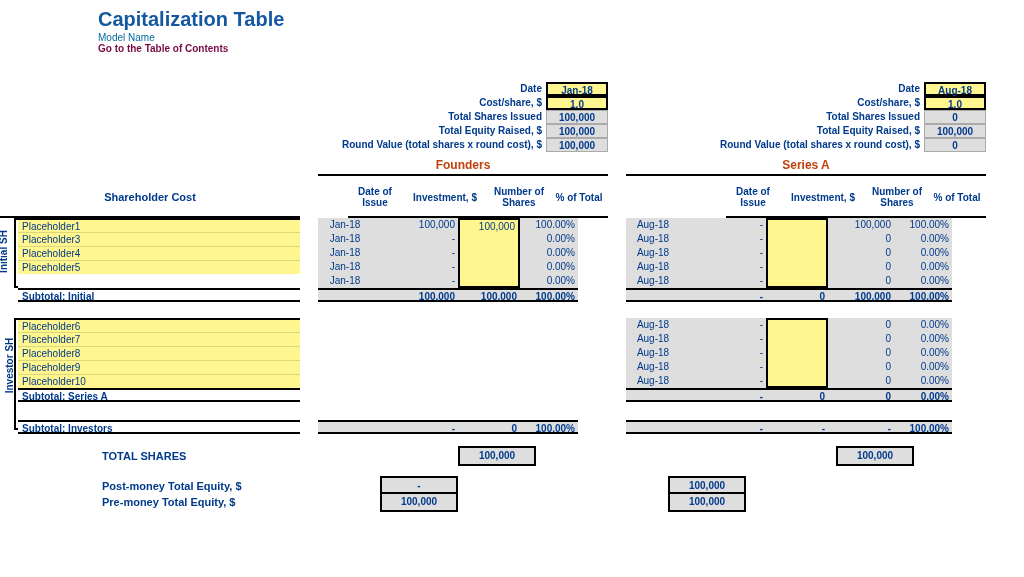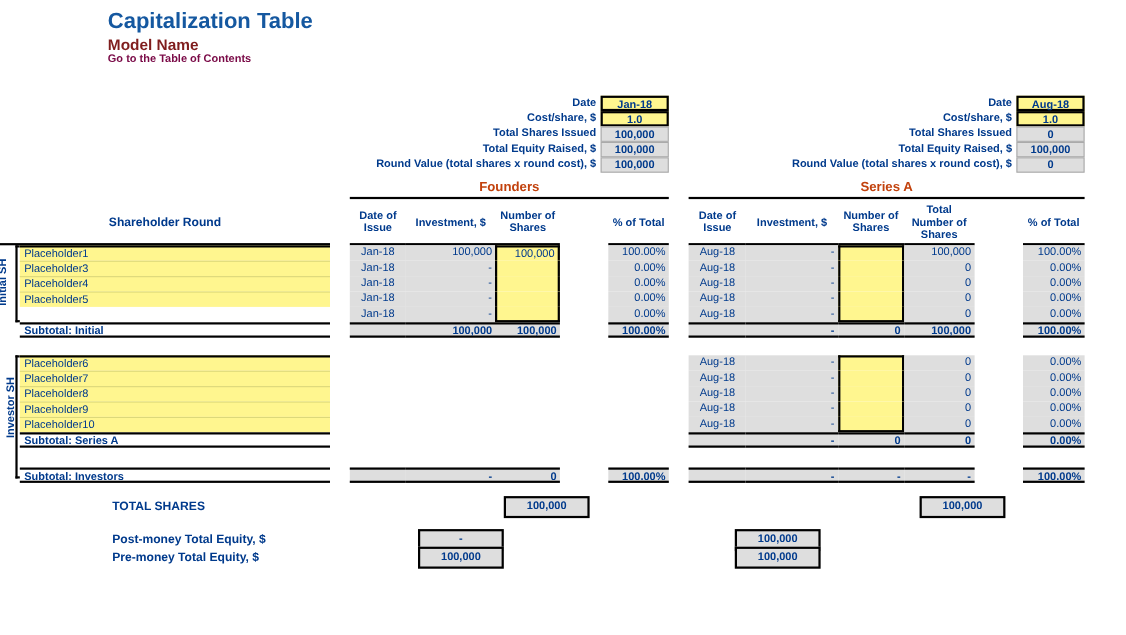--- a/index.html
+++ b/index.html
@@ -9,21 +9,21 @@
     font-family: Arial, sans-serif;
     font-size: 11px;
     background: #fff;
     width: 1024px;
   }
   .page {
     padding: 8px 0 20px 0;
   }
   .title-block { margin-left: 98px; }
   .main-title { color: #1558a0; font-size: 20px; font-weight: bold; }
-  .subtitle { color: #7f1d1d; font-size: 14px; font-weight: bold; margin-top: 1px; }
+  .subtitle { color: #0369a1; font-size: 10px; font-weight: normal; margin-top: 1px; }
   .toc-link { color: #7a0a47; font-size: 10px; font-weight: bold; margin-top: 0px; }
 
   .columns {
     display: flex;
     gap: 18px;
     margin-top: 28px;
   }
   .left-labels { width: 300px; }
   .round-col { width: 290px; }
   .seriesa-col { width: 360px; }
@@ -69,21 +69,21 @@
   .cell-center { text-align: center; }
   .gray { background: #dedede; }
   .yel { background: #fff68f; }
   .boxed-col { border-left: 2px solid #000; border-right: 2px solid #000; }
   .boxt { border-top: 2px solid #000; }
   .boxb { border-bottom: 2px solid #000; }
 
   .w-date { width: 54px; }
   .w-inv { width: 86px; }
   .w-sh { width: 62px; }
-  .w-pct { width: 58px; margin-left: 44px; }
+  .w-pct { width: 58px; }
   .w-tot { width: 66px; }
 
   .subtotal-row .cell { font-weight: bold; border-top: 2px solid #000; border-bottom: 2px solid #000; background: #dedede; }
   .spacer-row { height: 18px; }
 
   .totals { margin-top: 14px; }
   .tot-row { display: flex; height: 16px; line-height: 16px; align-items: center; }
   .tot-label { width: 210px; color: #003a8c; font-weight: bold; font-size: 11px; padding-left: 4px; }
   .tot-box { width: 78px; text-align: center; background: #dedede; border: 2px solid #000; font-weight: bold; color: #003a8c; font-size: 10px; }
   
@@ -151,29 +151,28 @@
         </div>
       <div class="meta-row">
           <div class="meta-label">Round Value (total shares x round cost), $</div>
           <div class="meta-val">0</div>
         </div>
       <div class="round-title">Series A</div>
       <div class="hdr-row">
         <div class="hdr-cell w-date">Date of Issue</div>
         <div class="hdr-cell w-inv">Investment, $</div>
         <div class="hdr-cell w-sh">Number of Shares</div>
-        <div class="hdr-cell w-tot">Total Number of Shares</div>
         <div class="hdr-cell w-pct">% of Total</div>
       </div>
     </div>
   </div>
 
   <div class="columns" style="margin-top:0">
     <div class="left-labels">
-      <div class="sh-label" style="margin-top:-40px">Shareholder Round</div>
+      <div class="sh-label" style="margin-top:-40px">Shareholder Cost</div>
       <div class="name-section">
         <div class="vlabel vlabel-initial">
             <span>Initial SH</span>
           </div>
         <div class="vbar" style="height:70px"></div>
         <div class="name-col" id="initial-names">
             <div class="data-row">
               <div class="sh-name sh-name-first">Placeholder1</div>
             </div>
             <div class="data-row">

